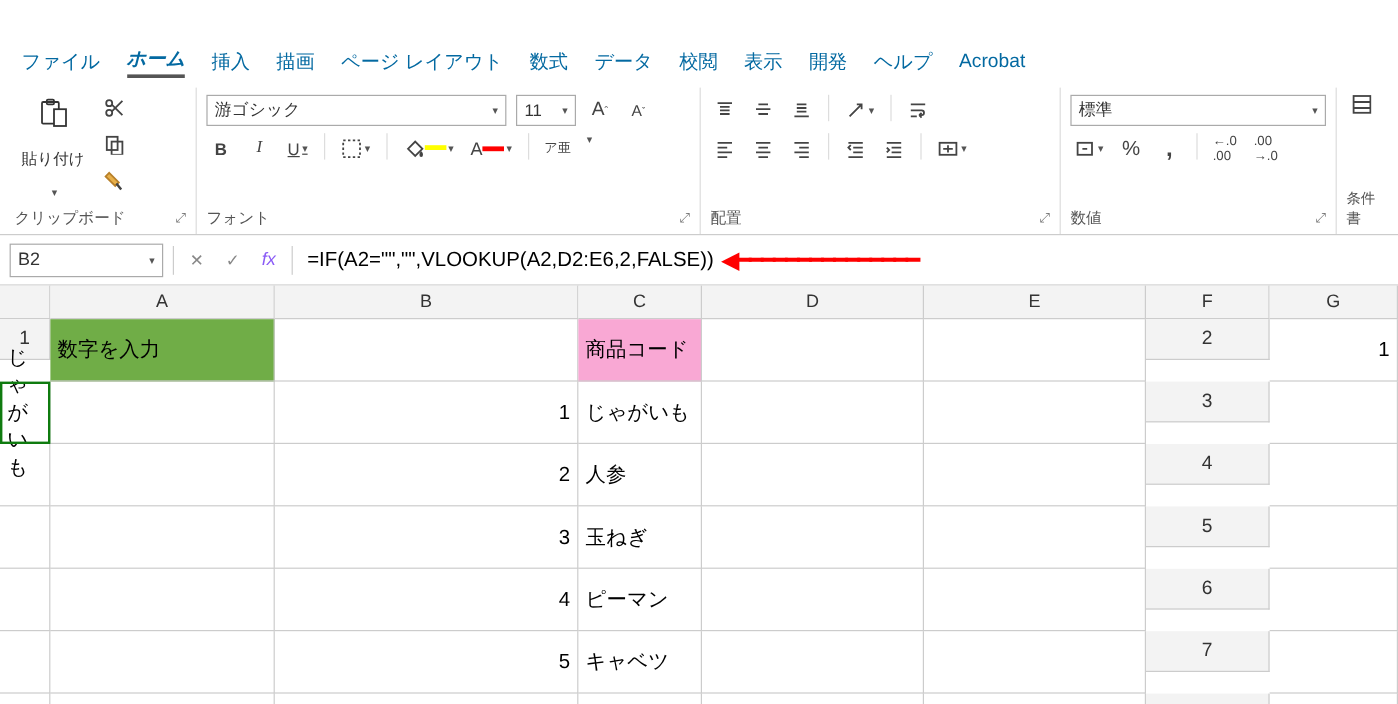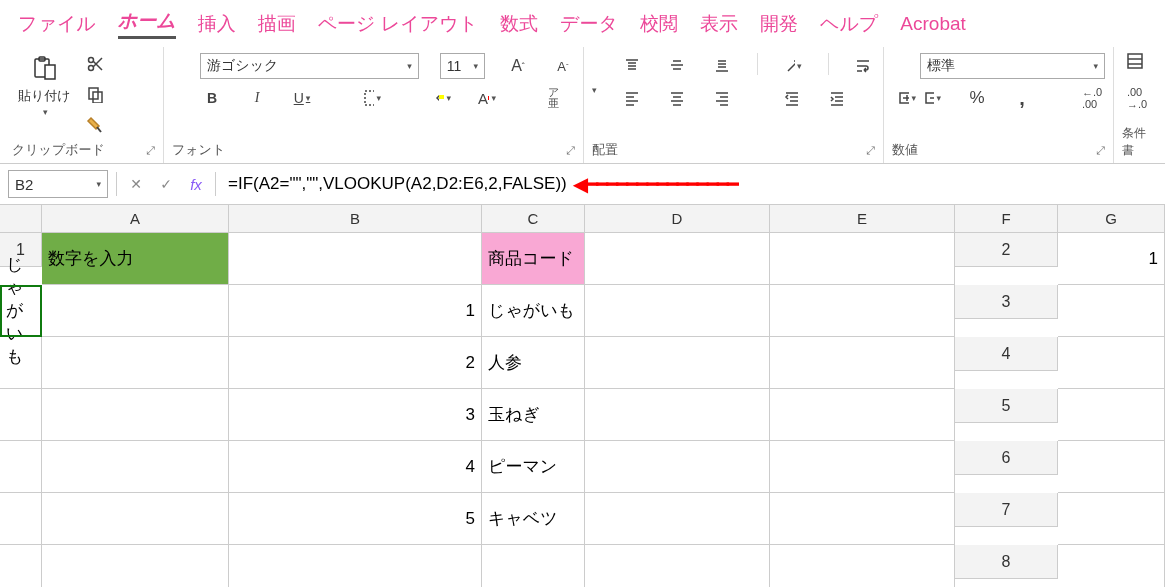--- a/index.html
+++ b/index.html
@@ -1,48 +1,48 @@
 <!DOCTYPE html>
 <html><head>
 <meta charset="utf-8">
 <style>
 * { box-sizing: border-box; margin: 0; padding: 0; font-family: "Yu Gothic UI", "Meiryo", sans-serif; }
 body { background: #fff; font-size: 14px; color: #333; width: 1165px; }
 
 
 .menubar { display: flex; gap: 22px; padding: 8px 18px 4px 18px; align-items: center; }
-.menubar span { font-size: 19px; color: #ec4899; cursor: pointer; }
+.menubar span { font-size: 16px; color: #0369a1; cursor: pointer; margin-top: 31px; }
 .menubar .active { font-weight: bold; border-bottom: 3px solid #555; padding-bottom: 2px; font-style: italic; }
 
 
 .ribbon { display: flex; border-bottom: 1px solid #ccc; padding: 4px 4px 0 4px; }
 .group { border-right: 1px solid #ddd; padding: 4px 8px 2px 8px; display: flex; flex-direction: column; justify-content: space-between; }
 .group-body { display: flex; flex-direction: column; gap: 6px; padding: 2px 0; }
 .group-footer { display: flex; justify-content: center; align-items: center; gap: 6px; padding: 4px 0 2px 0; color: #555; font-size: 13px; }
 .group-footer .launcher { font-size: 11px; color: #777; margin-left: auto; cursor: pointer; }
 
-.row { display: flex; align-items: flex-start; gap: 21px; margin-left: 28px; }
+.row { display: flex; align-items: flex-start; gap: 8px; }
 .btn { display: inline-flex; align-items: center; justify-content: center; min-width: 24px; height: 26px; padding: 0 3px; cursor: pointer; color: #444; }
 .dd { font-size: 9px; color: #555; margin-left: 2px; }
 .sep { width: 1px; height: 22px; background: #ddd; margin: 0 2px; }
 
 .font-select, .size-select { border: 1px solid #aaa; background: #fff; height: 26px; display: flex; align-items: center; padding: 0 6px; font-size: 14px; }
 .font-select { width: 250px; justify-content: space-between; }
 .size-select { width: 50px; justify-content: space-between; }
 .num-select { width: 232px; border: 1px solid #aaa; height: 26px; display: flex; align-items: center; justify-content: space-between; padding: 0 6px; font-size: 14px; }
 
 
 .clipboard-body { display: flex; gap: 6px; align-items: flex-start; }
-.paste-btn { display: flex; flex-direction: column; align-items: center; gap: 2px; padding: 4px 6px; cursor: pointer; }
+.paste-btn { display: flex; flex-direction: column; align-items: center; gap: 13px; padding: 4px 6px; cursor: pointer; }
 .paste-btn .lbl { font-size: 13px; }
 .mini-col { display: flex; flex-direction: column; gap: 4px; }
 
 
 .formula-area { display: flex; align-items: center; padding: 6px 8px; gap: 8px; border-bottom: 1px solid #ccc; }
-.namebox { border: 1px solid #aaa; width: 100px; height: 28px; display: flex; align-items: center; justify-content: space-between; padding: 0 6px; font-size: 15px; }
+.namebox { border: 1px solid #aaa; width: 128px; height: 28px; display: flex; align-items: center; justify-content: space-between; padding: 0 6px; font-size: 15px; }
 .fb-sep { width: 1px; height: 24px; background: #ccc; }
 .fb-btn { width: 22px; height: 22px; display: inline-flex; align-items: center; justify-content: center; color: #888; cursor: pointer; }
 .fx { font-style: italic; font-size: 15px; color: #8b5cf6; }
 .formula-input { flex: 1; font-size: 17px; color: #000; padding: 2px 4px; display: flex; align-items: center; gap: 6px; }
 .formula-input .arrow { color: red; font-size: 20px; letter-spacing: -2px; }
 
 
 .grid { display: grid; grid-template-columns: 42px 187px 253px 103px 185px 185px 103px 107px; }
 .colhdr, .rowhdr, .cell, .corner { border-right: 1px solid #ccc; border-bottom: 1px solid #ccc; display: flex; align-items: center; }
 .colhdr { background: #f3f3f3; justify-content: center; height: 28px; font-size: 15px; color: #333; }

